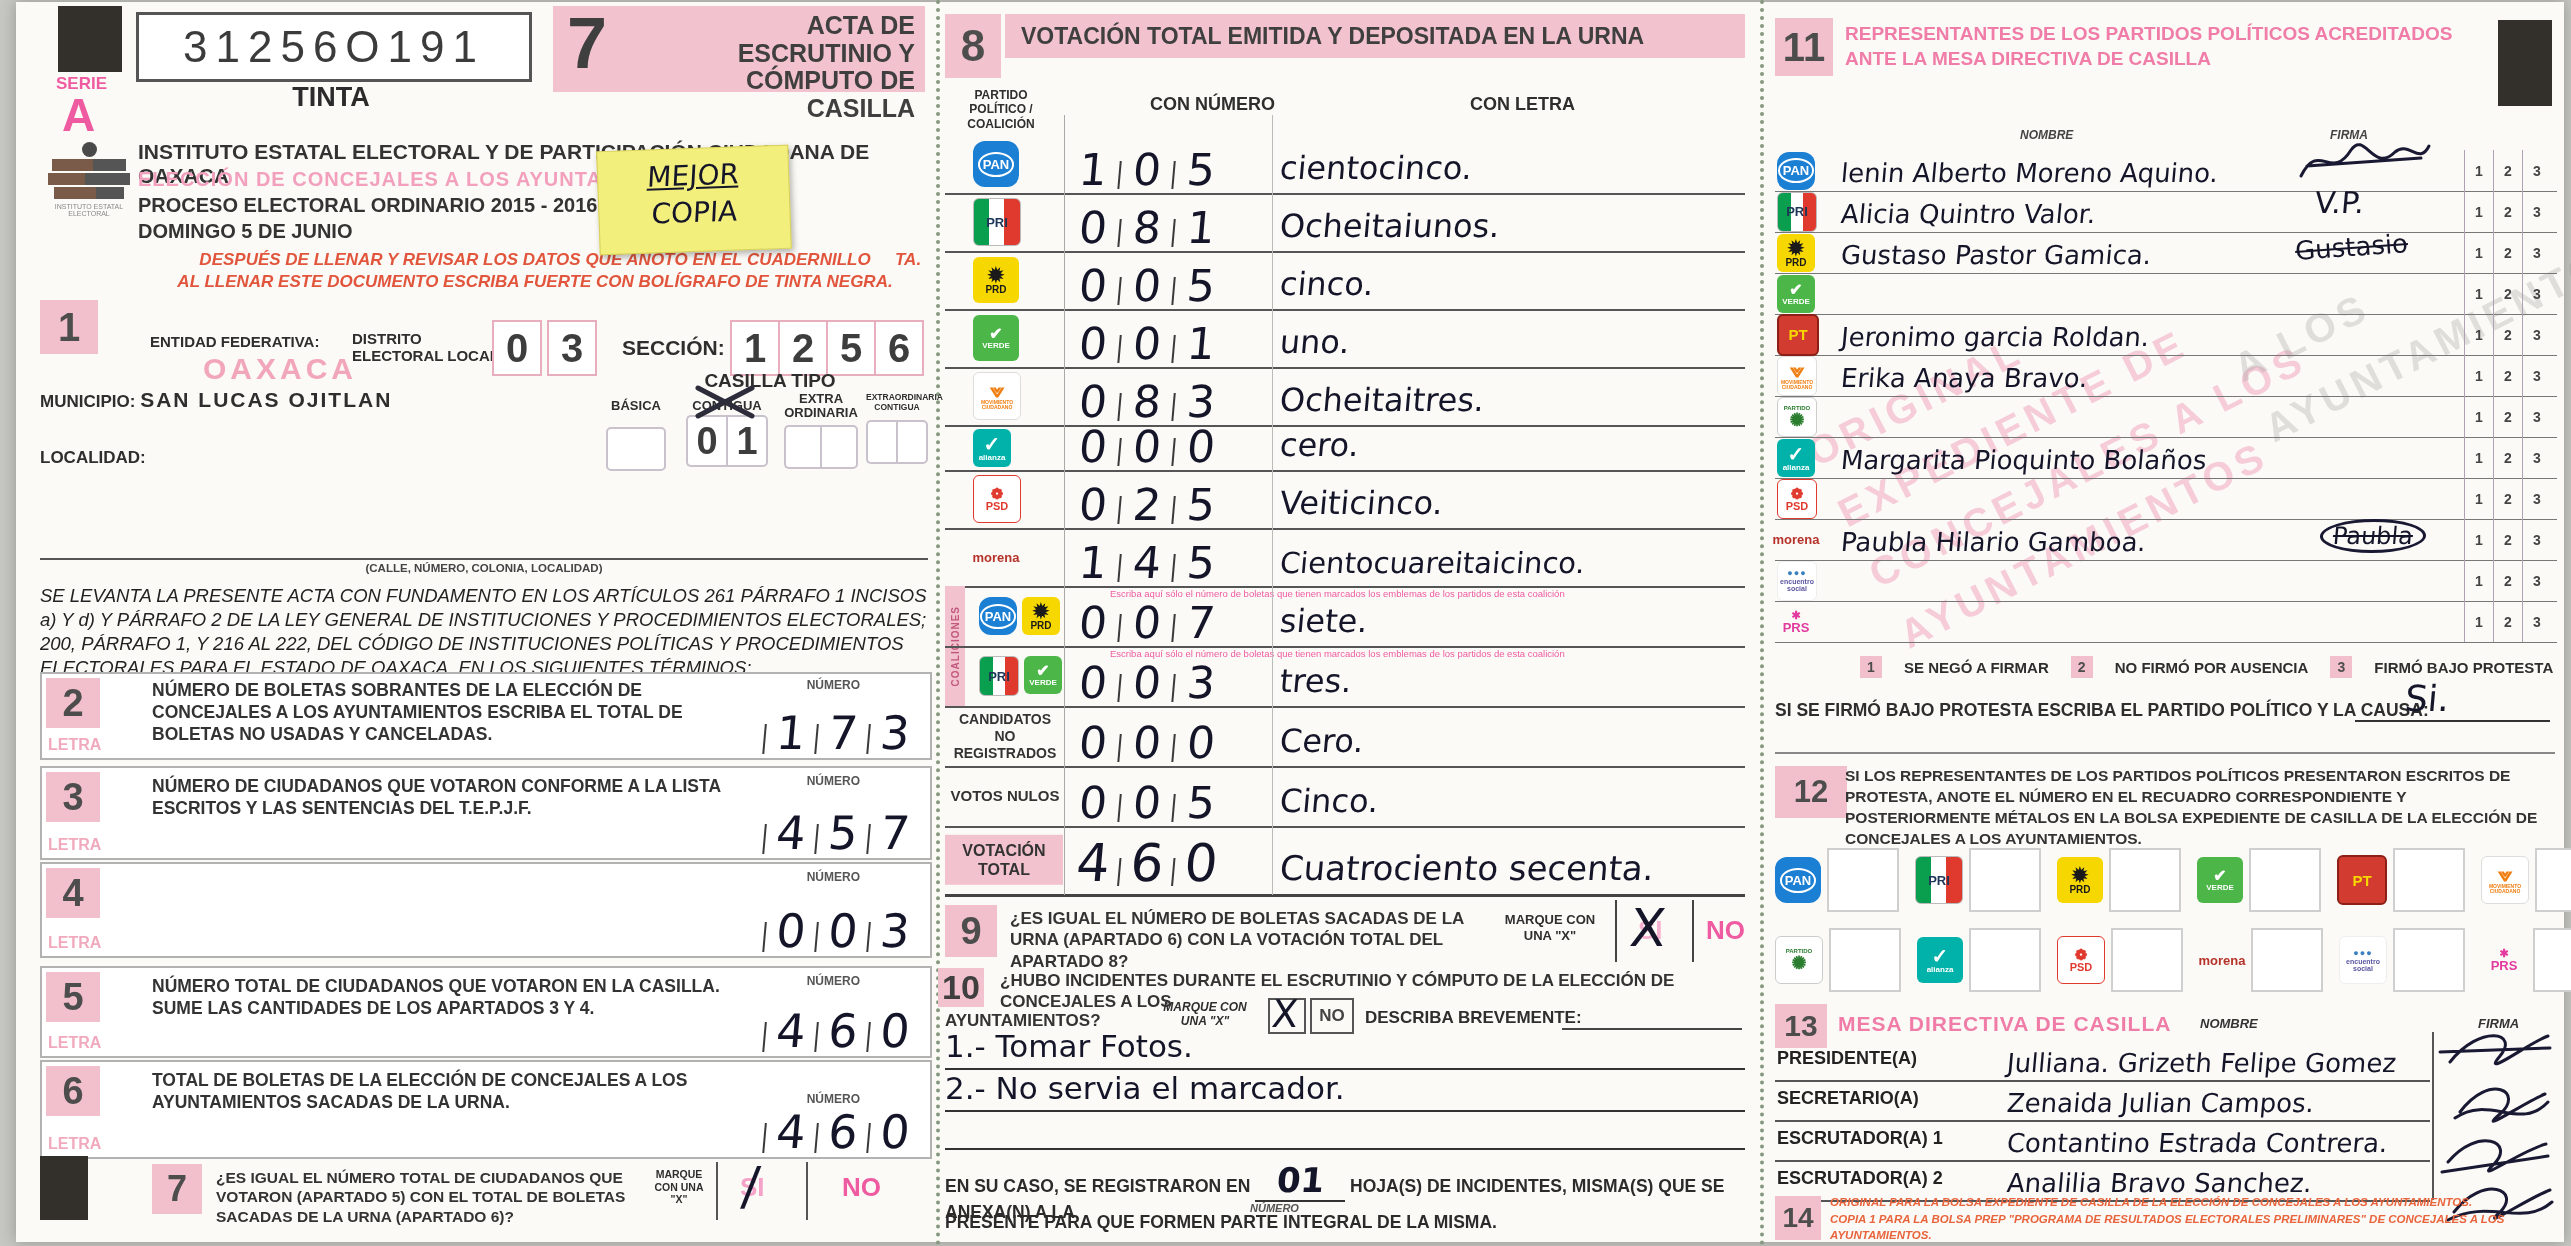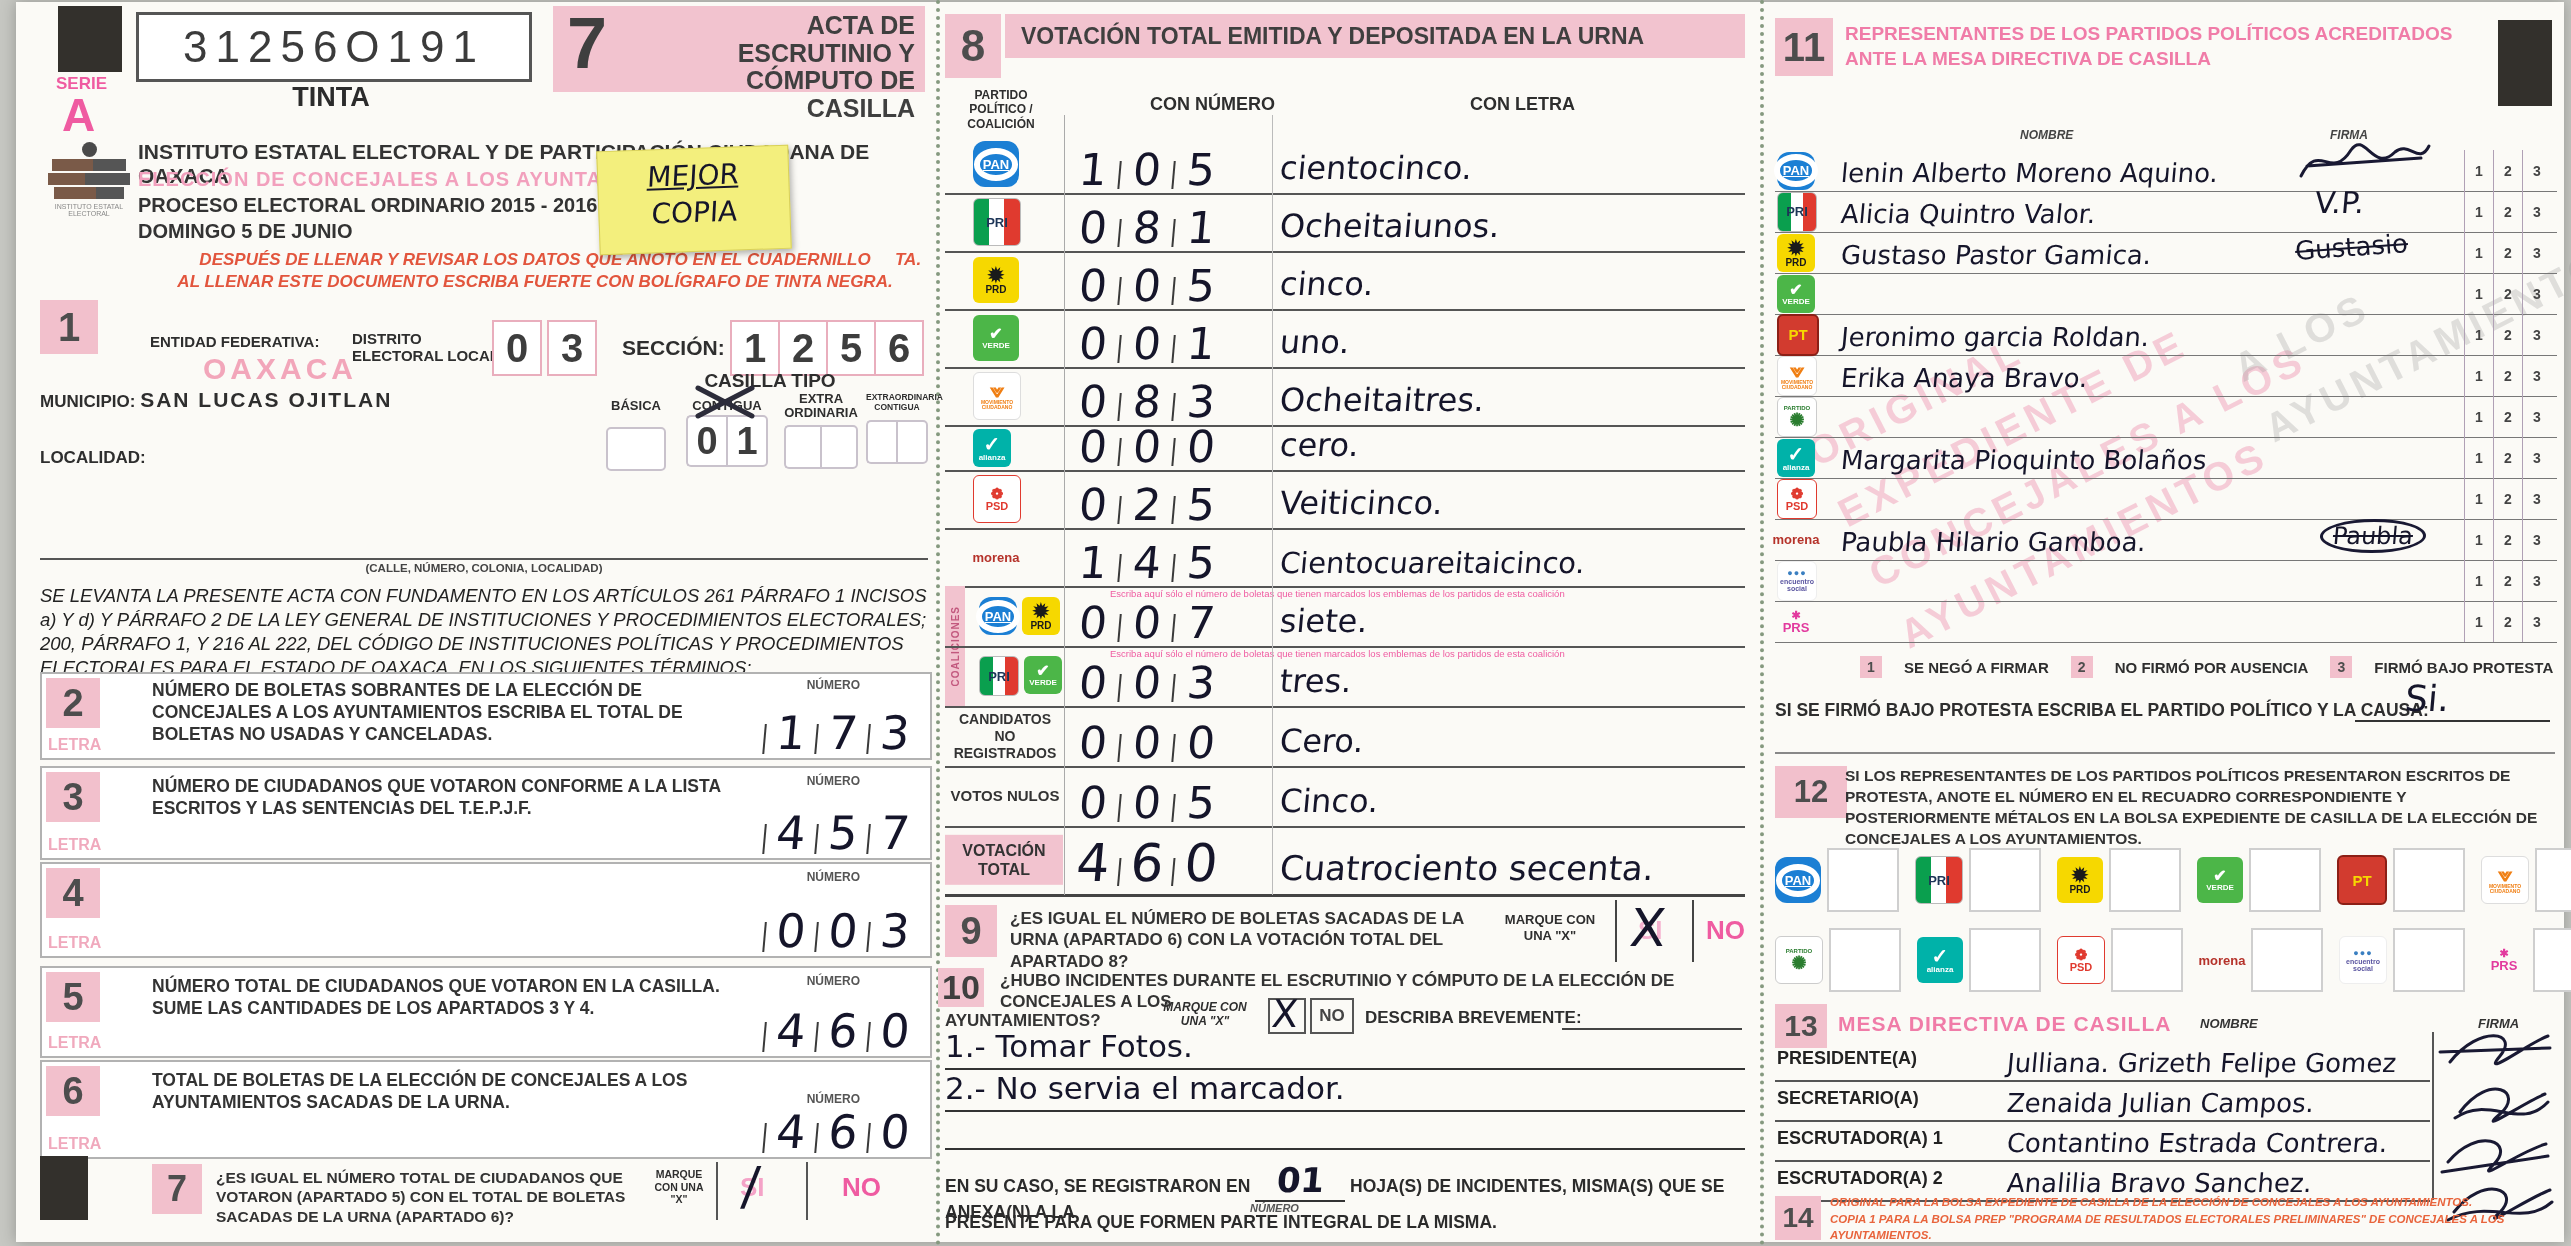--- a/index.html
+++ b/index.html
@@ -21,21 +21,21 @@
   .digits{display:flex;align-items:flex-end;}
   .digits span{width:50px;text-align:center;font-size:46px;line-height:.95;}
   .digits i{display:block;width:2px;height:30px;background:#3a3a3a;margin-bottom:2px;}
   .cell{border:2px solid #e9aebd;background:#fff;display:flex;align-items:center;justify-content:center;font-weight:bold;color:#3d3d3d;}
   .chkcell{border:2px solid #c9c2cc;border-radius:5px;background:#fff;display:flex;align-items:center;justify-content:center;font-weight:bold;color:#3d3d3d;}
   .dotsep{position:absolute;top:0;height:1246px;width:0;border-left:4px dotted #85997f;}
   
   .logo{width:46px;height:46px;border-radius:6px;display:flex;flex-direction:column;align-items:center;justify-content:center;font-weight:bold;line-height:1;flex:0 0 auto;}
   .logo.sm{width:38px;height:38px;}
   .pan{background:#1b7fd4;color:#fff;border-radius:12px;font-size:13px;}
-  .pan span{border:6px solid #ffffff;border-radius:50%;padding:4px 3px;text-decoration:underline;}
+  .pan span{border:2px solid #ffffff;border-radius:50%;padding:4px 3px;}
   .pri{background:linear-gradient(90deg,#0a9f4e 33%,#fff 33% 66%,#e03a2f 66%);color:#1d3557;font-size:13px;border:1px solid #bbb;}
   .prd{background:#f6d800;color:#1a1a1a;font-size:10px;}
   .prd::before{content:"✹";font-size:20px;}
   .verde{background:#4cb648;color:#fff;font-size:8px;}
   .verde::before{content:"✔";font-size:16px;color:#fff;}
   .pt{background:#d23b2f;color:#f6d800;font-size:15px;border:2px solid #8c1f16;}
   .mc{background:#fff;border:1px solid #ddd;color:#f07f13;font-size:5px;text-align:center;}
   .mc b{font-size:18px;transform:scaleX(1.4);}
   .pup{background:#fff;border:1px solid #ccc;color:#2a7d2f;font-size:6px;}
   .pup::after{content:"✺";font-size:18px;color:#2a7d2f;}

